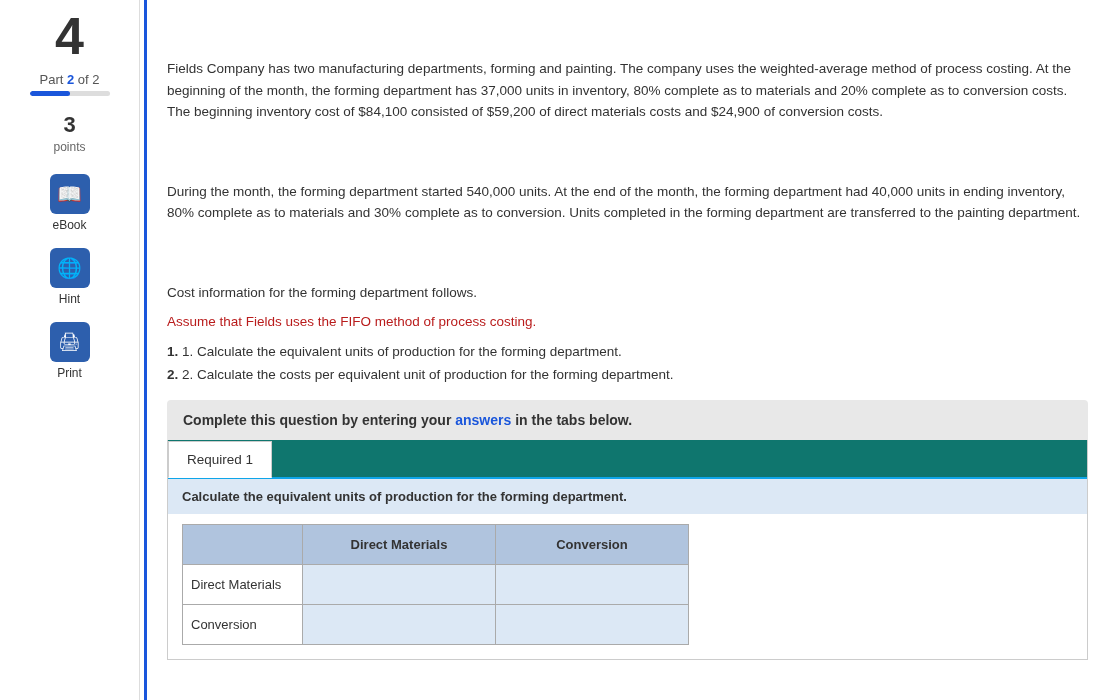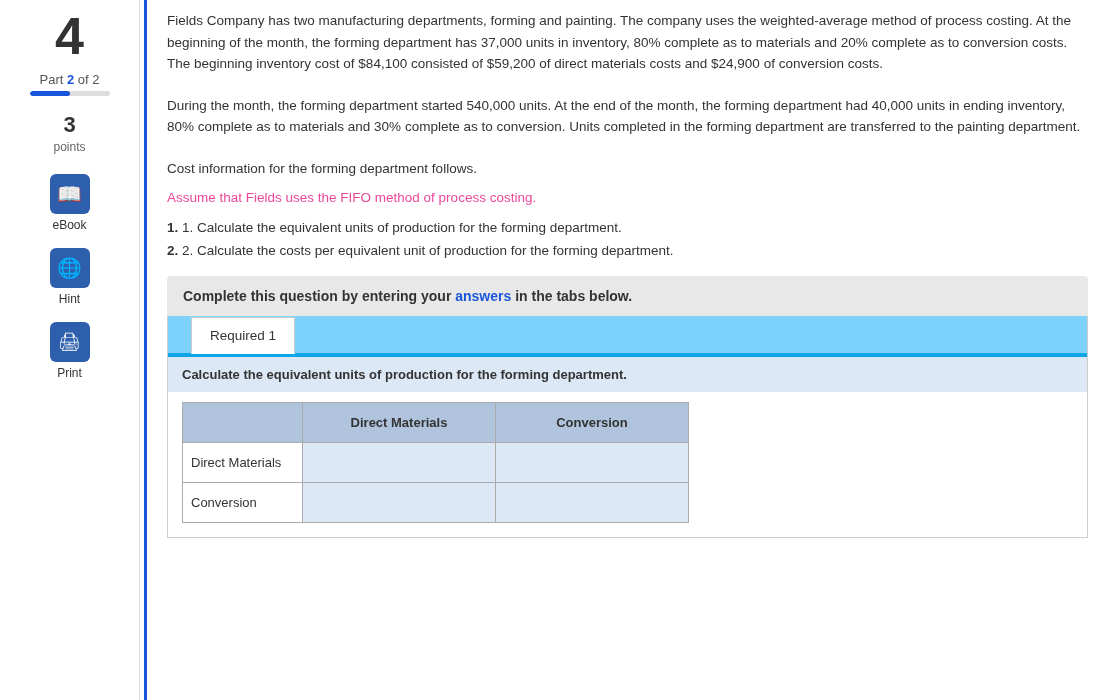--- a/index.html
+++ b/index.html
@@ -89,40 +89,41 @@
       border-left: 3px solid #1a56db;
       margin-left: 4px;
     }
 
     .problem-text {
       font-size: 13.5px;
       line-height: 1.6;
       color: #333;
       margin-bottom: 10px;
       padding-top: 10px;
+      margin-top: 48px;
     }
 
     .cost-table-container {
       margin: 16px 0 16px 0;
       background: #f5f5f5;
       border: 1px solid #ccc;
       display: inline-block;
       padding: 10px 20px;
       min-width: 480px;
     }
     .cost-table-container pre {
       font-family: 'Courier New', monospace;
       font-size: 13px;
       line-height: 1.7;
       color: #333;
     }
 
     .assume-text {
       font-size: 13.5px;
-      color: #ec4899;
+      color: #b91c1c;
       margin-bottom: 12px;
     }
 
     .instructions {
       font-size: 13.5px;
       color: #333;
       margin-bottom: 14px;
       line-height: 1.7;
     }
     .instructions strong { font-weight: bold; }
@@ -140,23 +141,22 @@
       color: #1a56db;
       font-weight: bold;
     }
 
     .tabs-container {
       border: 1px solid #ccc;
       border-top: none;
     }
     .tabs-header {
       display: flex;
-      background: #7dd3fc;
-      border-bottom: 4px solid #0ea5e9;
-      padding-left: 23px;
+      background: #0f766e;
+      border-bottom: 2px solid #0ea5e9;
     }
     .tab {
       padding: 10px 18px;
       font-size: 13.5px;
       cursor: pointer;
       border: 1px solid #ccc;
       border-bottom: none;
       background: #f8f8f8;
       margin-right: 2px;
       position: relative;

